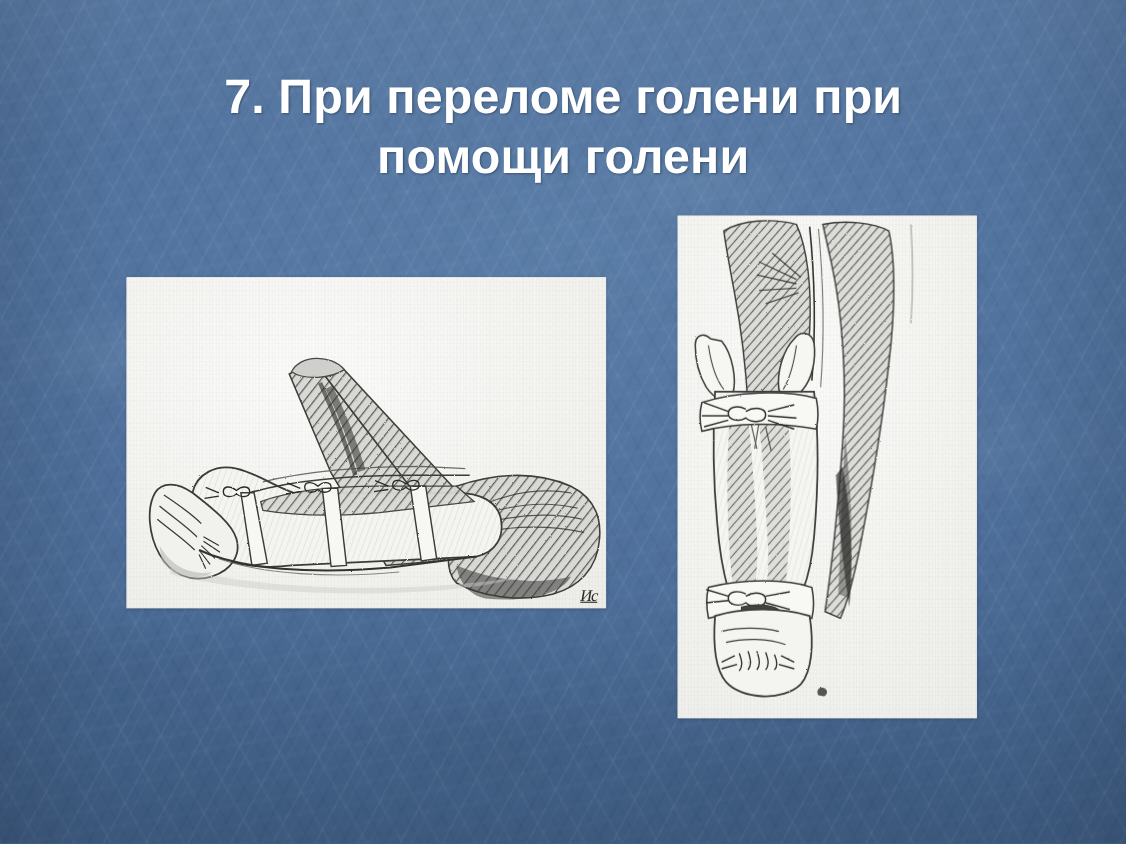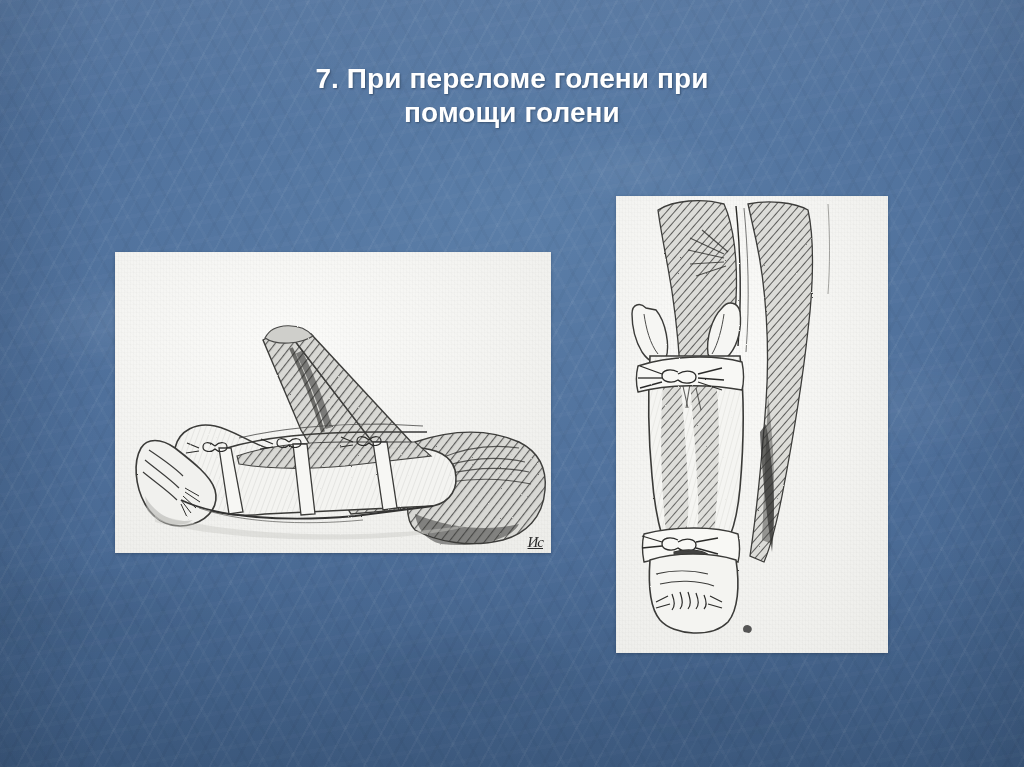--- a/index.html
+++ b/index.html
@@ -70,21 +70,21 @@
   }
 
   
   .title {
     position: absolute;
     left: 80px;
     top: 62px;
     width: 864px;
     text-align: center;
     color: #ffffff;
-    font-size: 28px;
+    font-size: 44px;
     font-weight: bold;
     line-height: 1.22;
     letter-spacing: .1px;
     text-shadow: 1px 1px 2px rgba(20,35,55,.45);
   }
 
   
   .panel {
     position: absolute;
     background-color: #f2f2ef;

